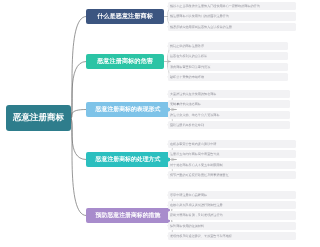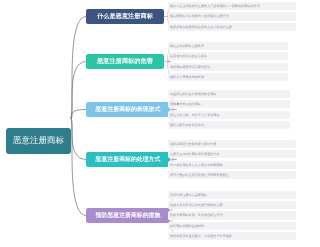--- a/index.html
+++ b/index.html
@@ -16,23 +16,22 @@
   .node{
     position:absolute;
     box-sizing:border-box;
     display:flex;align-items:center;justify-content:center;
     color:#ffffff;
     border-radius:2px;
     white-space:nowrap;
     letter-spacing:0px;
   }
   .root{
-    font-size:8.5px;font-weight:normal;
+    font-size:8.5px;font-weight:bold;
     border-radius:3px;
-    margin-top:23px;
   }
   .branch{
     font-size:6.2px;font-weight:bold;
     border-radius:2px;
   }
   .leaf{
     position:absolute;
     box-sizing:border-box;
     display:flex;align-items:center;
     background:#f2f2f4;

